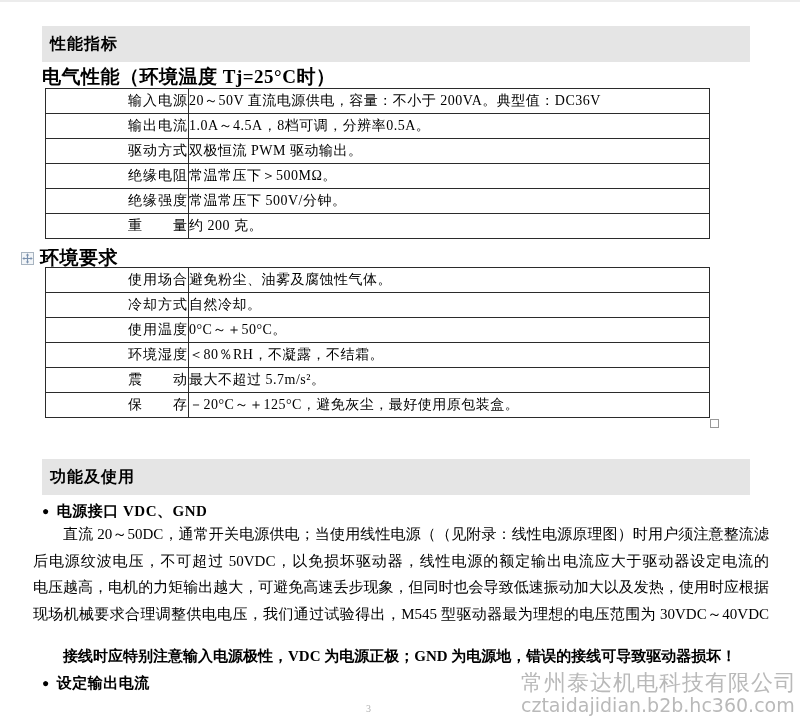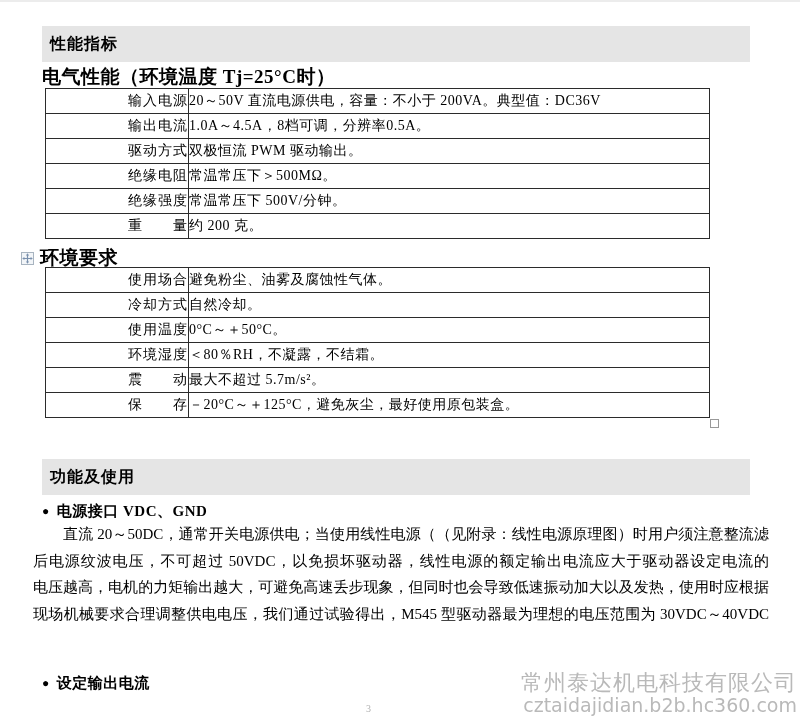--- a/index.html
+++ b/index.html
@@ -128,21 +128,21 @@
     width: 736px;
     font-weight: bold;
     font-size: 15px;
     text-indent: 2em;
     white-space: nowrap;
   }
   .watermark {
     position: absolute;
     right: 3px;
     top: 670px;
-    text-align: right;
+    text-align: left;
     color: #b9b9b9;
     font-family: "DejaVu Sans", "Liberation Sans", sans-serif;
     pointer-events: none;
   }
   .watermark .company {
     font-size: 22px;
     letter-spacing: 1px;
     line-height: 25px;
   }
   .watermark .url {
@@ -252,20 +252,21 @@
     <span class="bullet-dot">●</span><span>电源接口 VDC、GND</span>
   </div>
 
   <div class="paragraph">
     <div class="para-line first">直流 20～50DC，通常开关电源供电；当使用线性电源（（见附录：线性电源原理图）时用户须注意整流滤波</div>
     <div class="para-line">后电源纹波电压，不可超过 50VDC，以免损坏驱动器，线性电源的额定输出电流应大于驱动器设定电流的 60％。</div>
     <div class="para-line">电压越高，电机的力矩输出越大，可避免高速丢步现象，但同时也会导致低速振动加大以及发热，使用时应根据</div>
     <div class="para-line">现场机械要求合理调整供电电压，我们通过试验得出，M545 型驱动器最为理想的电压范围为 30VDC～40VDC 之间。</div>
   </div>
 
+  <div class="warning-line">接线时应特别注意输入电源极性，VDC 为电源正极；GND 为电源地，错误的接线可导致驱动器损坏！</div>
 
   <div class="bullet-line bullet-2">
     <span class="bullet-dot">●</span><span>设定输出电流</span>
   </div>
 
   <div class="watermark">
     <div class="company">常州泰达机电科技有限公司</div>
     <div class="url">cztaidajidian.b2b.hc360.com</div>
   </div>
 

